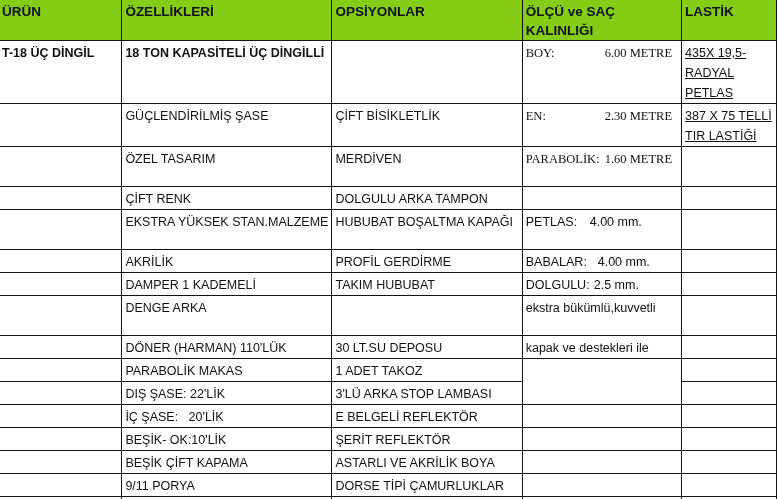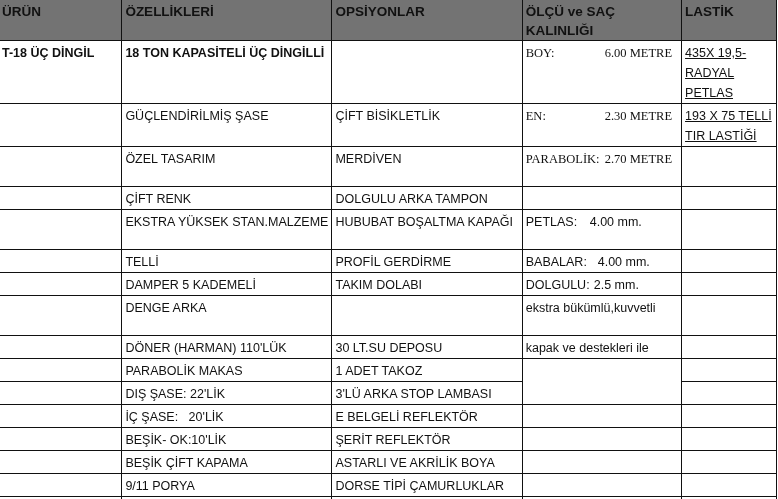--- a/index.html
+++ b/index.html
@@ -3,21 +3,21 @@
 <meta charset="utf-8">
 <style>
   html, body { margin: 0; padding: 0; background: #ffffff; }
   body { width: 778px; height: 499px; overflow: hidden; position: relative;
          font-family: "Liberation Sans", "DejaVu Sans", sans-serif; font-size: 12.5px; color: #111; }
   .sheet { position: absolute; left: 0; top: 0; width: 778px; height: 499px; }
   table { border-collapse: collapse; table-layout: fixed; position: absolute; left: -1px; top: -1px; }
   td { border: 1.5px solid #111; padding: 2px 3px 0 3px; vertical-align: top; line-height: 20px;
        white-space: nowrap; overflow: hidden; box-sizing: border-box; }
   td.first { border-left: none; }
-  tr.hdr td { background: #737373; font-weight: bold; font-size: 13.5px; white-space: normal; line-height: 19px; }
+  tr.hdr td { background: #84cc16; font-weight: bold; font-size: 13.5px; white-space: normal; line-height: 19px; }
   td.bold { font-weight: bold; }
   td.wrap { white-space: normal; text-decoration: underline; }
   .split { display: flex; justify-content: space-between; padding-right: 6px; font-family: Liberation Serif, serif; }
 </style>
 </head>
 <body>
 
 <div class="sheet">
 <table>
   <colgroup>
@@ -52,31 +52,31 @@
   <tr style="height:40px">
     <td class="first"></td>
     <td>GÜÇLENDİRİLMİŞ ŞASE</td>
     <td>ÇİFT BİSİKLETLİK</td>
     <td>
             <div class="split">
               <span>EN:</span>
               <span>2.30 METRE</span>
             </div>
           </td>
-    <td class="wrap">193 X 75 TELLİ TIR LASTİĞİ</td>
+    <td class="wrap">387 X 75 TELLİ TIR LASTİĞİ</td>
   </tr>
 
   <tr style="height:40px">
     <td class="first"></td>
     <td>ÖZEL TASARIM</td>
     <td>MERDİVEN</td>
     <td>
             <div class="split">
               <span>PARABOLİK:</span>
-              <span>2.70 METRE</span>
+              <span>1.60 METRE</span>
             </div>
           </td>
     <td></td>
   </tr>
 
   <tr style="height:20px">
     <td class="first"></td>
     <td>ÇİFT RENK</td>
     <td>DOLGULU ARKA TAMPON</td>
     <td></td>
@@ -86,30 +86,30 @@
   <tr style="height:40px">
     <td class="first"></td>
     <td>EKSTRA YÜKSEK STAN.MALZEME</td>
     <td>HUBUBAT BOŞALTMA KAPAĞI</td>
     <td><span style="display:inline-block;width:64px">PETLAS:</span><span>4.00 mm.</span></td>
     <td></td>
   </tr>
 
   <tr style="height:20px">
     <td class="first"></td>
-    <td>TELLİ</td>
+    <td>AKRİLİK</td>
     <td>PROFİL GERDİRME</td>
     <td><span style="display:inline-block;width:72px">BABALAR:</span><span>4.00 mm.</span></td>
     <td></td>
   </tr>
 
   <tr style="height:20px">
     <td class="first"></td>
-    <td>DAMPER 5 KADEMELİ</td>
-    <td>TAKIM DOLABI</td>
+    <td>DAMPER 1 KADEMELİ</td>
+    <td>TAKIM HUBUBAT</td>
     <td><span style="display:inline-block;width:68px">DOLGULU:</span><span>2.5 mm.</span></td>
     <td></td>
   </tr>
 
   <tr style="height:40px">
     <td class="first"></td>
     <td>DENGE ARKA</td>
     <td></td>
     <td>ekstra bükümlü,kuvvetli</td>
     <td></td>

